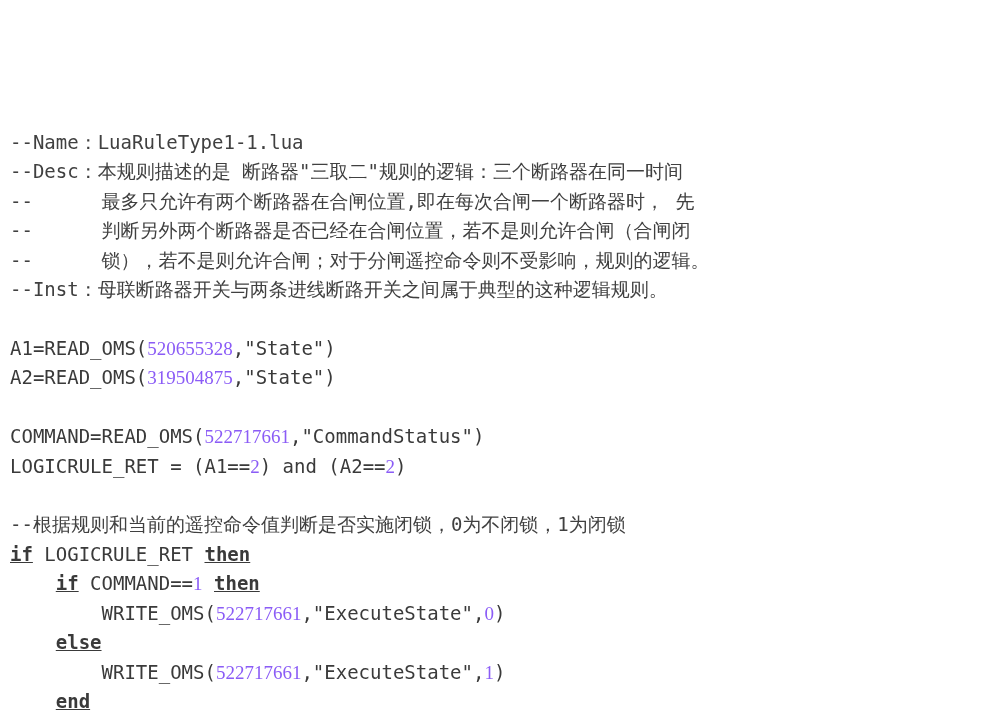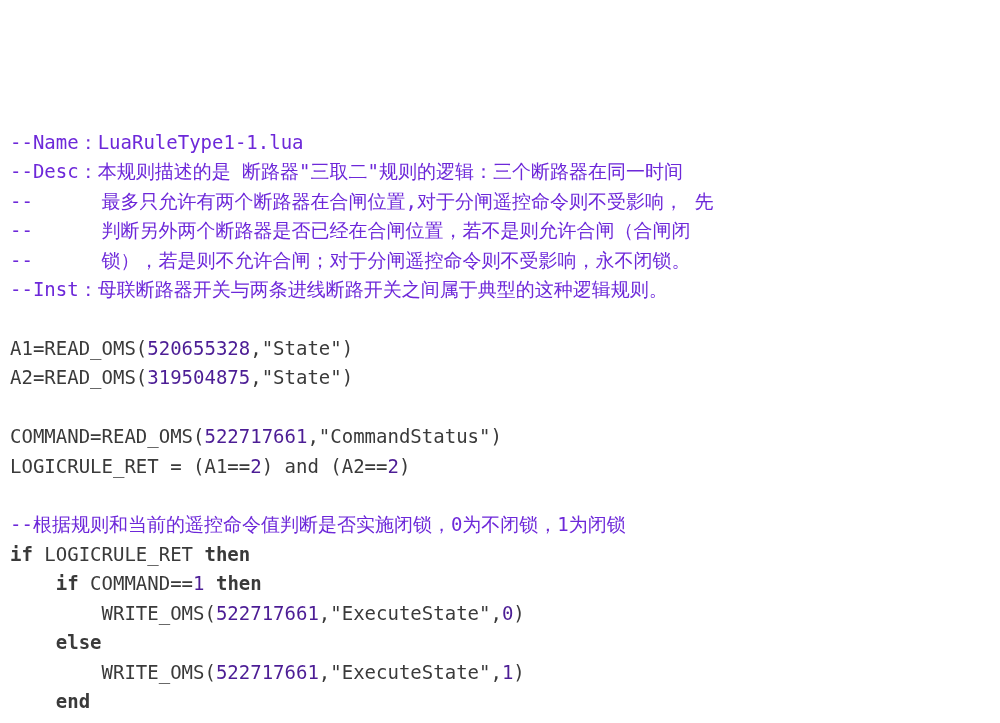--- a/index.html
+++ b/index.html
@@ -5,36 +5,36 @@
     body {
       margin: 0;
       padding: 10px;
       font-family: "Consolas", "Courier New", monospace;
       font-size: 19px;
       line-height: 1.55;
       background: #fff;
       color: #3a3a3a;
       white-space: pre;
     }
-    .comment { color: #6d28d9; }
-    .keyword { color: #3a3a3a; font-weight: bold; }
-    .number { color: #4c1d95; }
+    .comment { color: #404040; }
+    .keyword { color: #3a3a3a; font-weight: bold; text-decoration: underline; }
+    .number { color: #8b5cf6; font-family: Liberation Serif, serif; }
     .ident { color: #3a3a3a; }
     pre { margin: 0; }
   </style>
 </head>
 <body>
 
 
 
 <pre><span class="comment"><span>--Name：</span><span>LuaRuleType1-1.lua</span></span>
 <span class="comment"><span>--Desc：</span><span>本规则描述的是 断路器"三取二"规则的逻辑：三个断路器在同一时间</span></span>
-<span class="comment"><span>--      </span><span>最多只允许有两个断路器在合闸位置,对于分闸遥控命令则不受影响， 先</span></span>
+<span class="comment"><span>--      </span><span>最多只允许有两个断路器在合闸位置,即在每次合闸一个断路器时， 先</span></span>
 <span class="comment"><span>--      </span><span>判断另外两个断路器是否已经在合闸位置，若不是则允许合闸（合闸闭</span></span>
-<span class="comment"><span>--      </span><span>锁），若是则不允许合闸；对于分闸遥控命令则不受影响，永不闭锁。</span></span>
+<span class="comment"><span>--      </span><span>锁），若不是则允许合闸；对于分闸遥控命令则不受影响，规则的逻辑。</span></span>
 <span class="comment"><span>--Inst：</span><span>母联断路器开关与两条进线断路开关之间属于典型的这种逻辑规则。</span></span>
 
 <span class="ident"><span>A1=READ_OMS(</span><span class="number">520655328</span><span>,"State")</span></span>
 <span class="ident"><span>A2=READ_OMS(</span><span class="number">319504875</span><span>,"State")</span></span>
 
 <span class="ident"><span>COMMAND=READ_OMS(</span><span class="number">522717661</span><span>,"CommandStatus")</span></span>
 <span class="ident"><span>LOGICRULE_RET = (A1==</span><span class="number">2</span><span>) and (A2==</span><span class="number">2</span><span>)</span></span>
 
 <span class="comment">--根据规则和当前的遥控命令值判断是否实施闭锁，0为不闭锁，1为闭锁</span>
 <span><span class="keyword">if</span><span> LOGICRULE_RET </span><span class="keyword">then</span></span>

